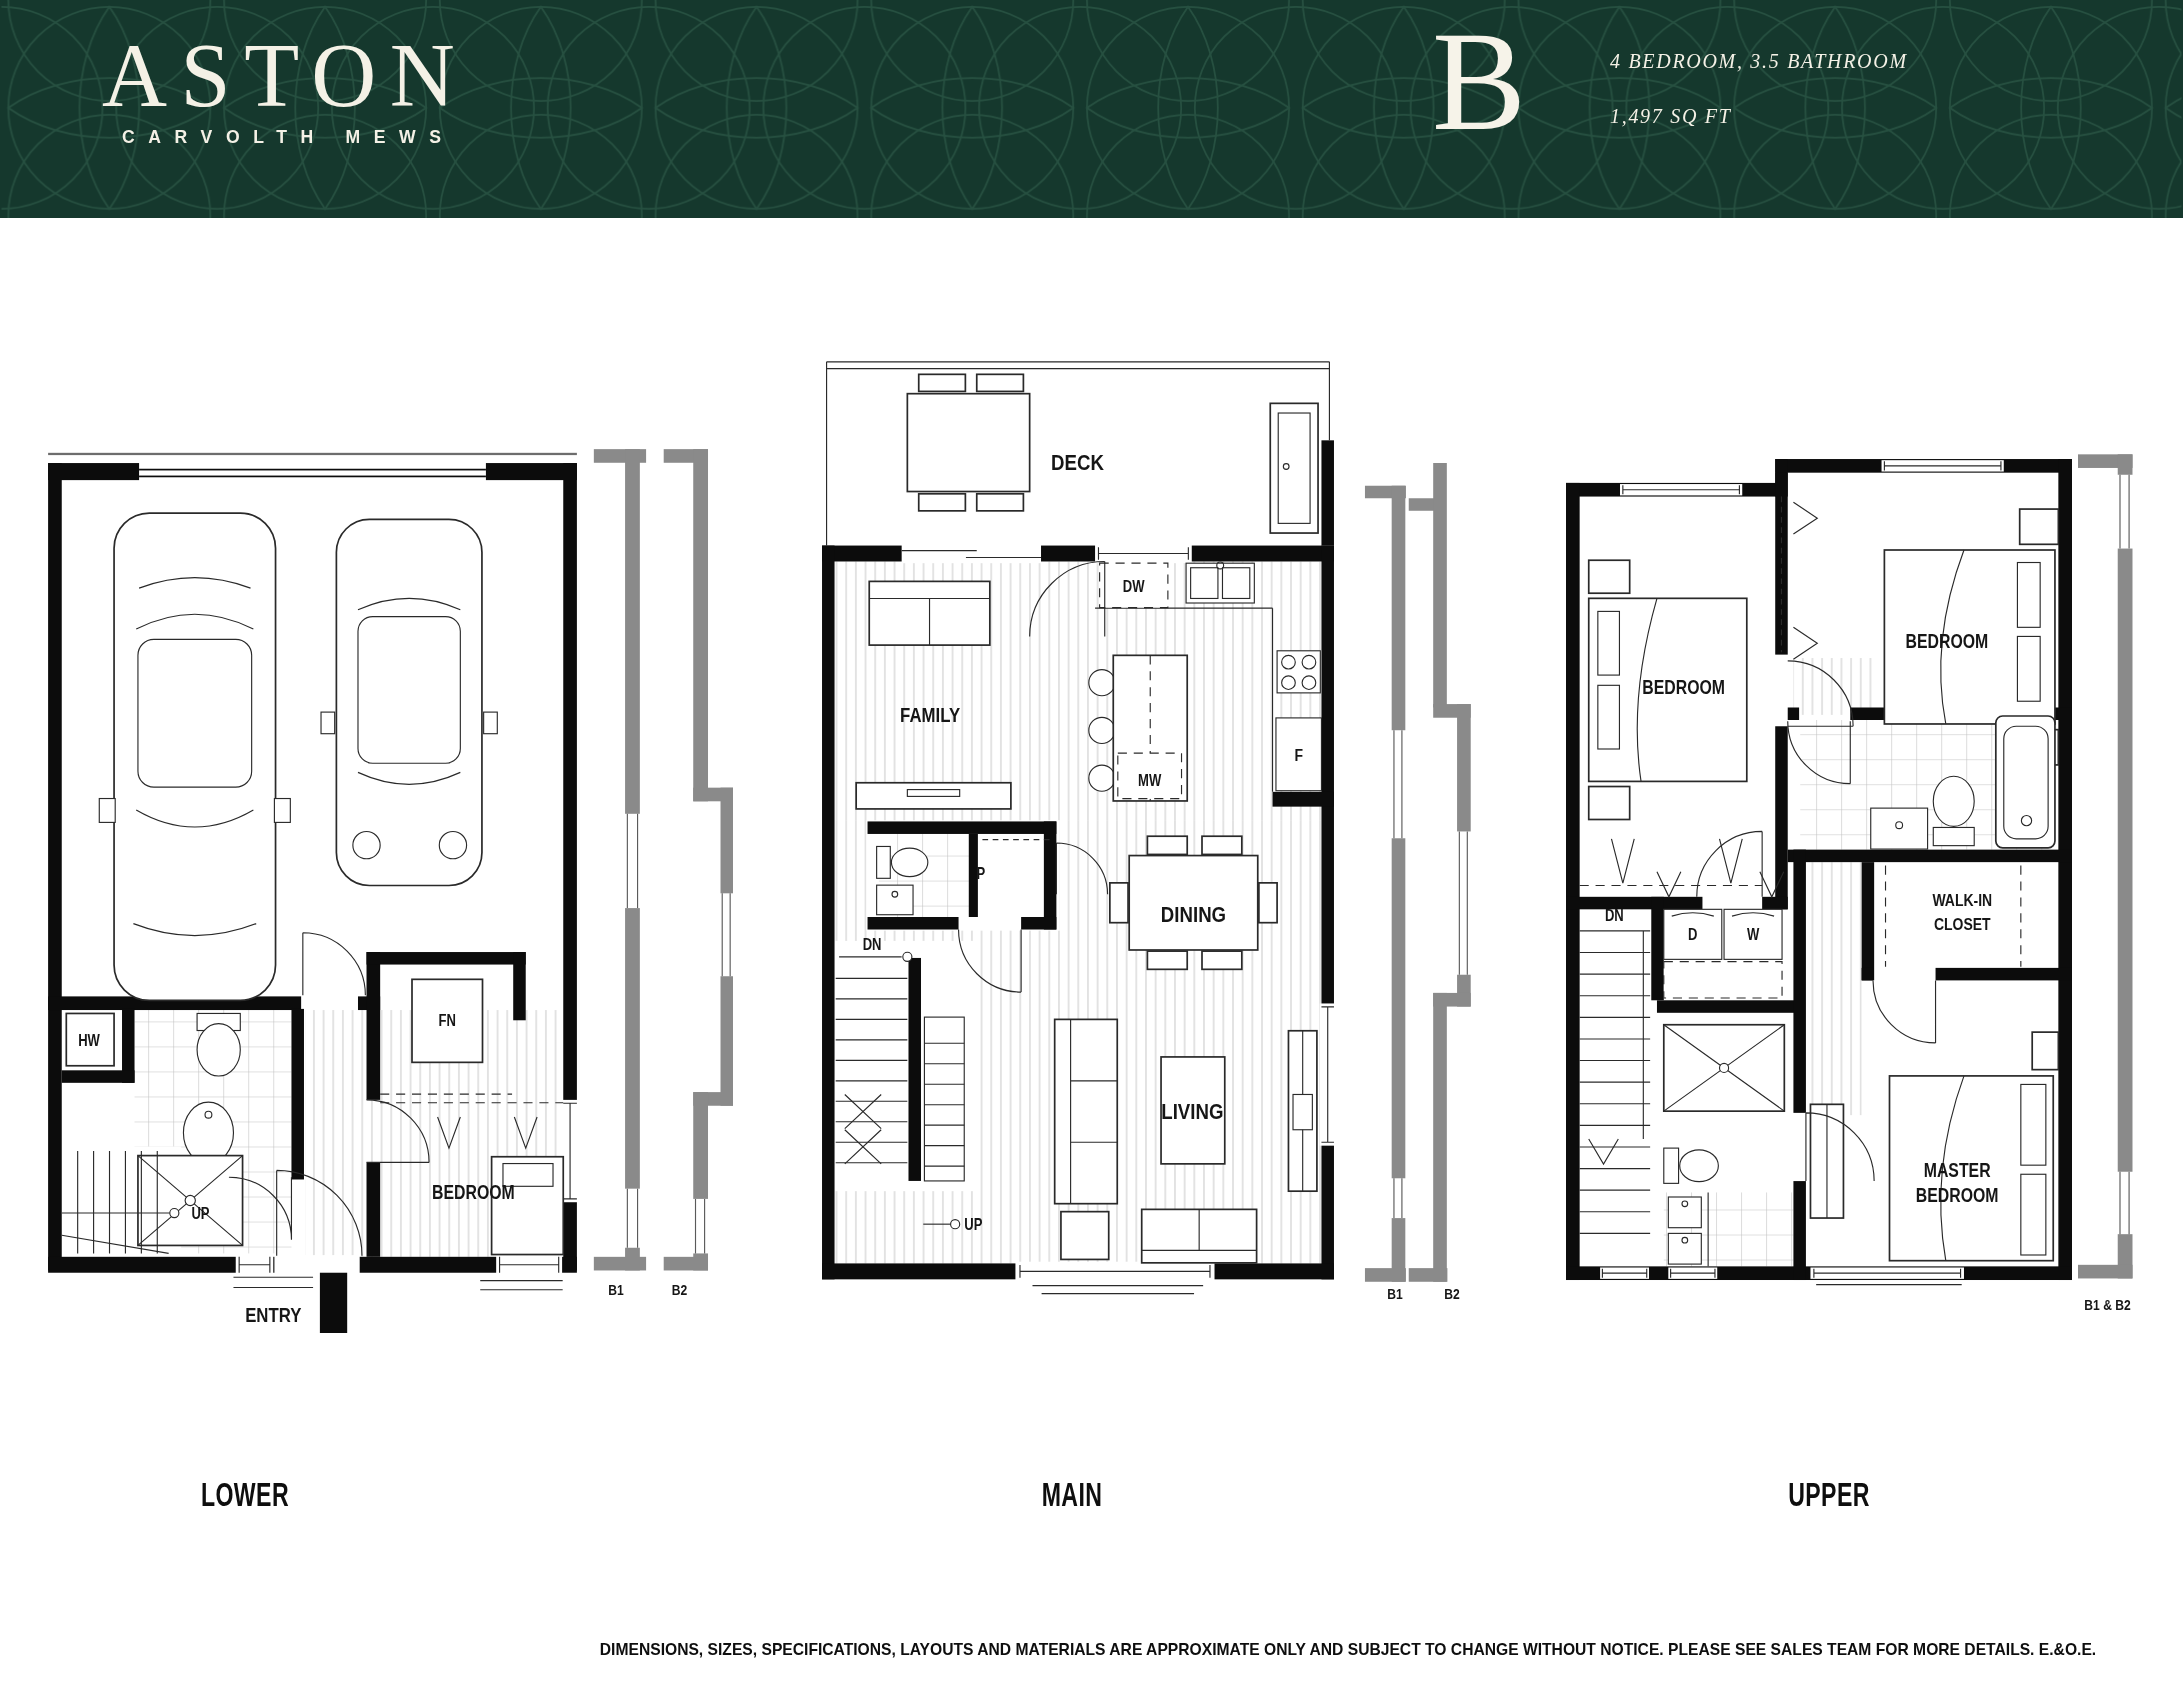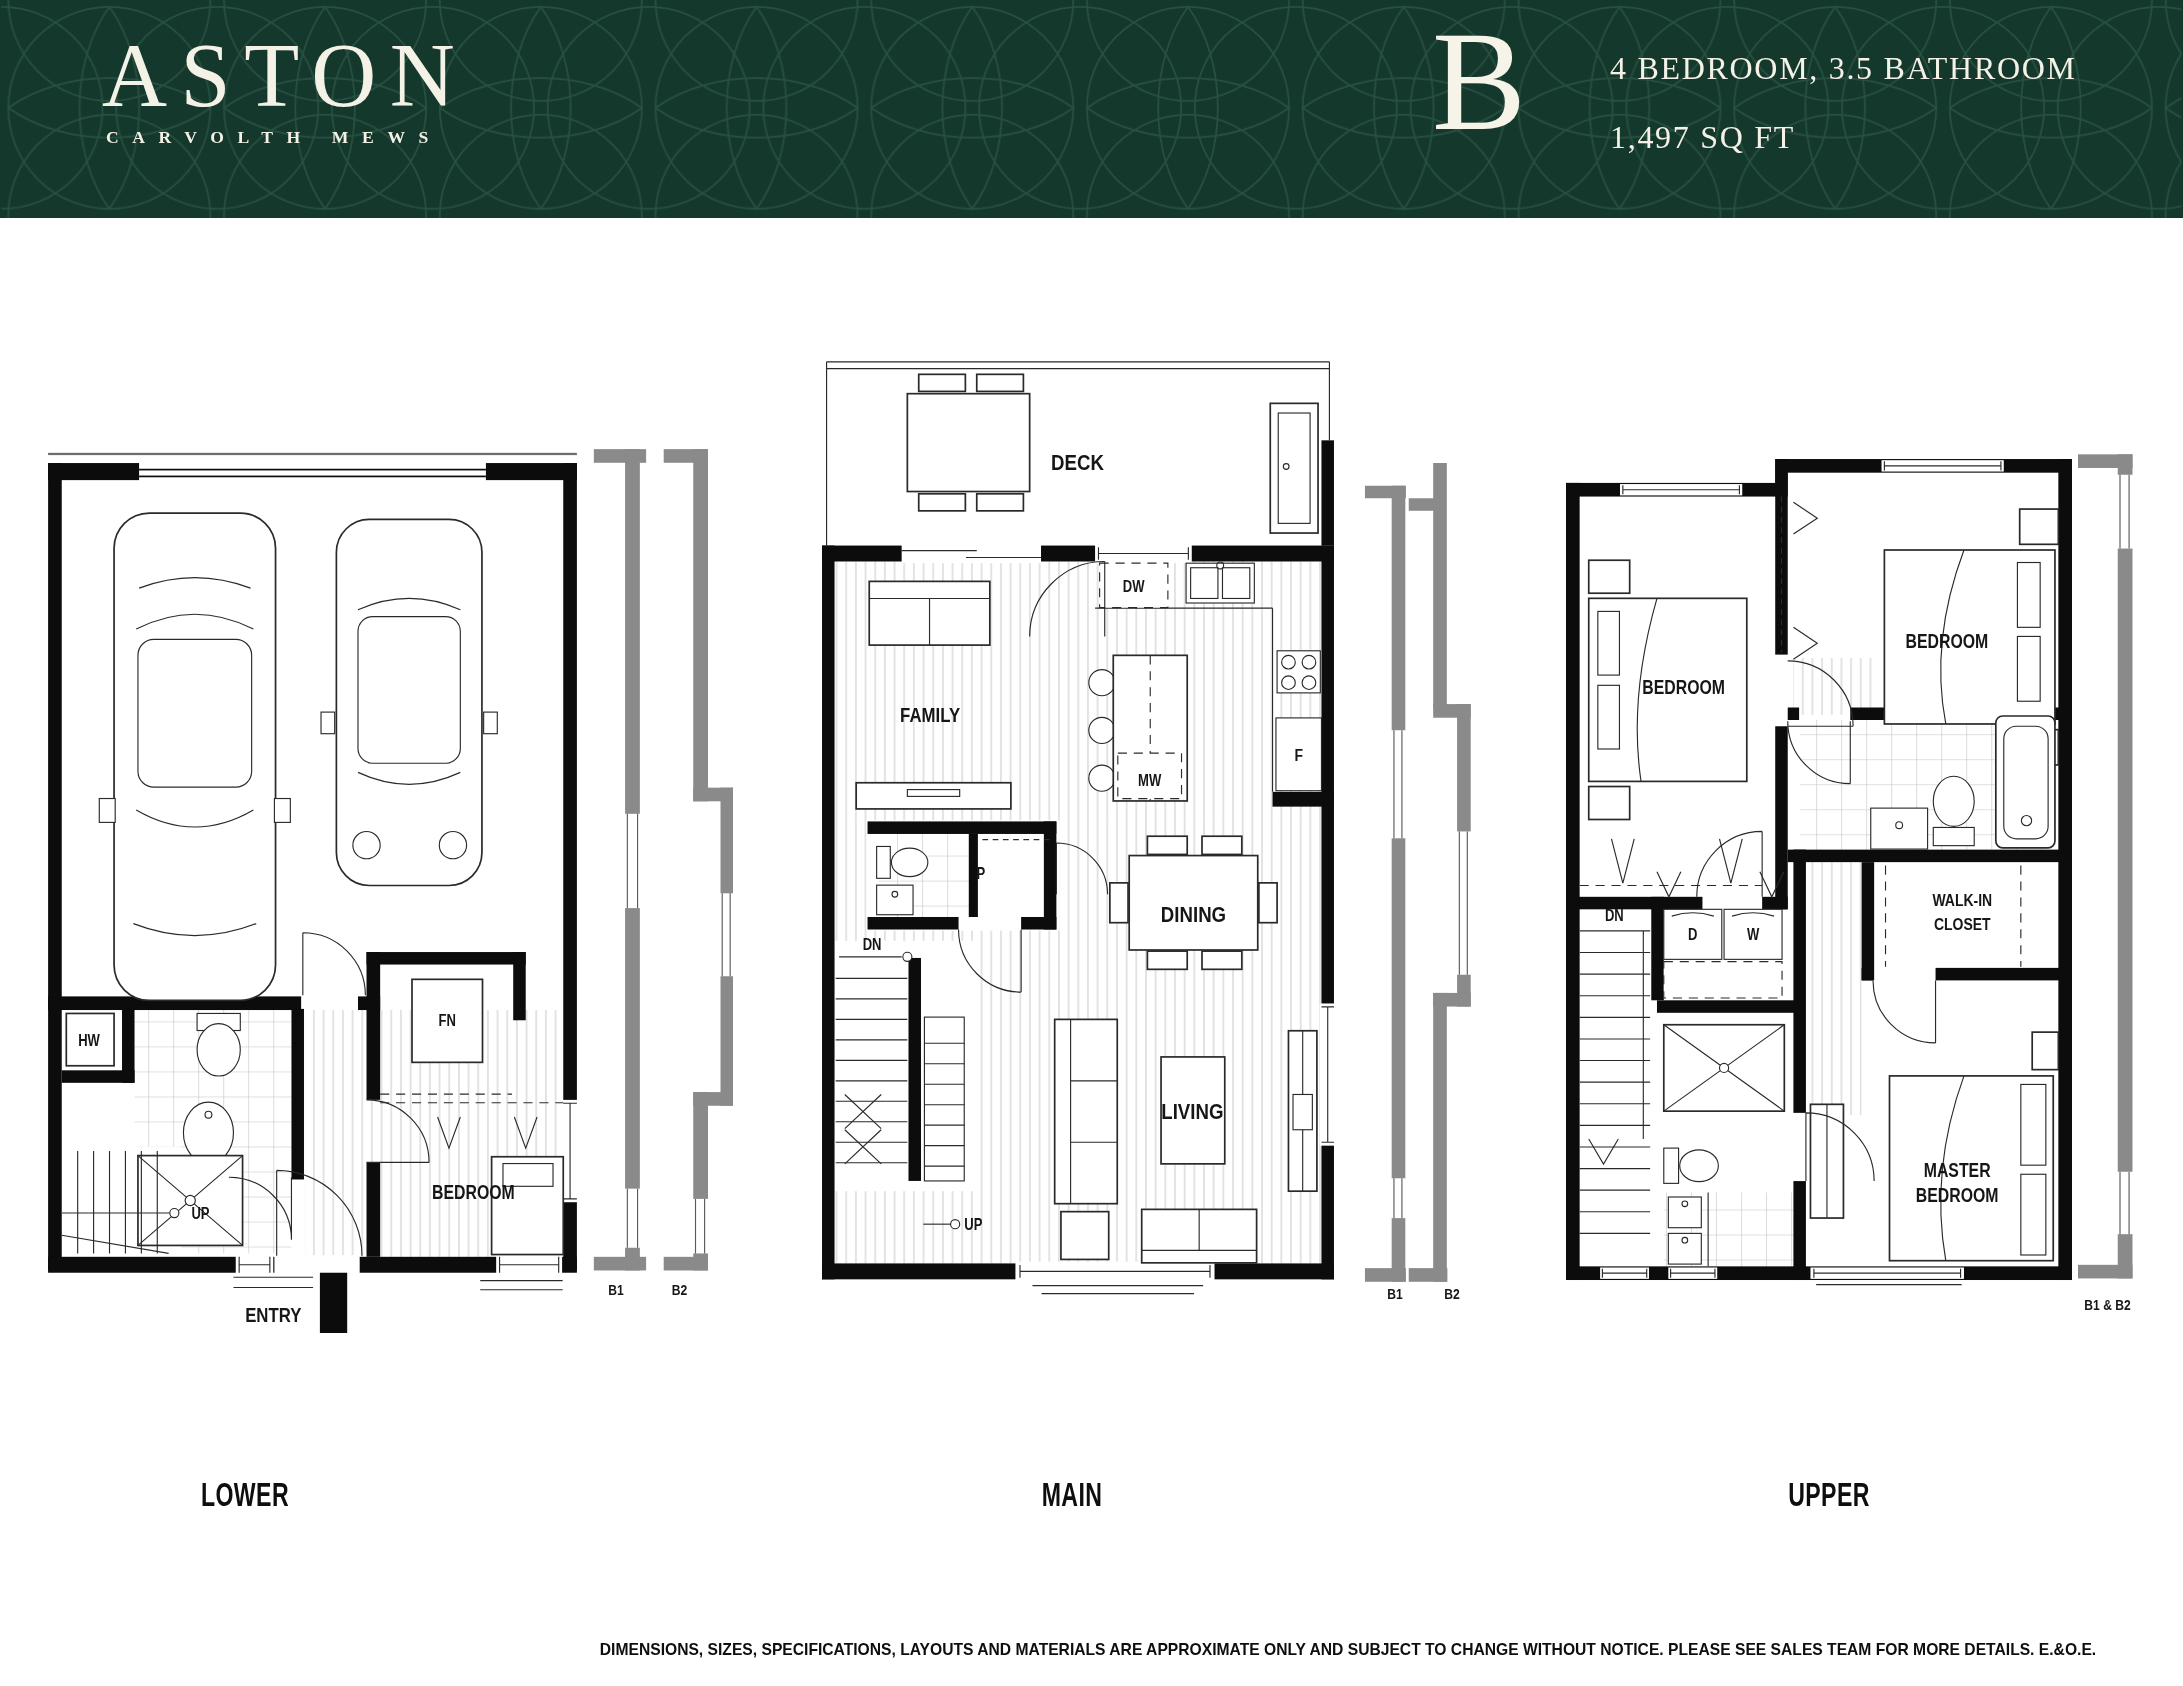--- a/index.html
+++ b/index.html
@@ -5,24 +5,24 @@
   html,body{margin:0;padding:0;}
   body{
     width:2183px;height:1687px;position:relative;background:#ffffff;
     font-family:"Liberation Sans",sans-serif;overflow:hidden;
   }
   
   .hdr{position:absolute;left:0;top:0;width:2183px;height:218px;background:#15382d;overflow:hidden;}
   .hdr .pat{position:absolute;left:0;top:0;}
   .logo{position:absolute;left:102px;top:30px;color:#f4f1e6;}
   .logo-title{font-family:"Liberation Serif",serif;font-size:90px;line-height:91px;letter-spacing:13.6px;font-weight:400;text-align:right;}
-  .logo-sub{font-family:Liberation Serif, serif;font-size:17.6px;letter-spacing:13.6px;margin-top:5.7px;margin-left:4px;font-weight:700;}
+  .logo-sub{font-family:Liberation Sans, sans-serif;font-size:17.6px;letter-spacing:13.6px;margin-top:5.7px;margin-left:20px;font-weight:700;}
   .plan-letter{position:absolute;left:1432px;top:10.2px;color:#f6f3e9;font-family:"Liberation Serif",serif;font-size:141px;line-height:142px;font-weight:400;}
   .spec{position:absolute;left:1610px;top:50px;color:#f4f1e6;font-family:"Liberation Serif",serif;}
-  .spec-line{font-size:32px;letter-spacing:1.7px;font-weight:400;}
+  .spec-line{font-size:20px;letter-spacing:1.7px;font-weight:400;font-style:italic;}
   .spec-line.second{margin-top:32px;}
   
   .plansvg{position:absolute;}
   .wall{fill:#0c0c0c;}
   .gray{fill:#8a8a8a;}
   .fix{fill:#ffffff;stroke:#2a2a2a;stroke-width:3;}
   .fix2{fill:#ffffff;stroke:#2a2a2a;stroke-width:2;}
   .ln2{fill:none;stroke:#2a2a2a;stroke-width:2;}
   .lt{fill:none;stroke:#5a5a5a;stroke-width:2;}
   .dsh{stroke-dasharray:16 12;}

